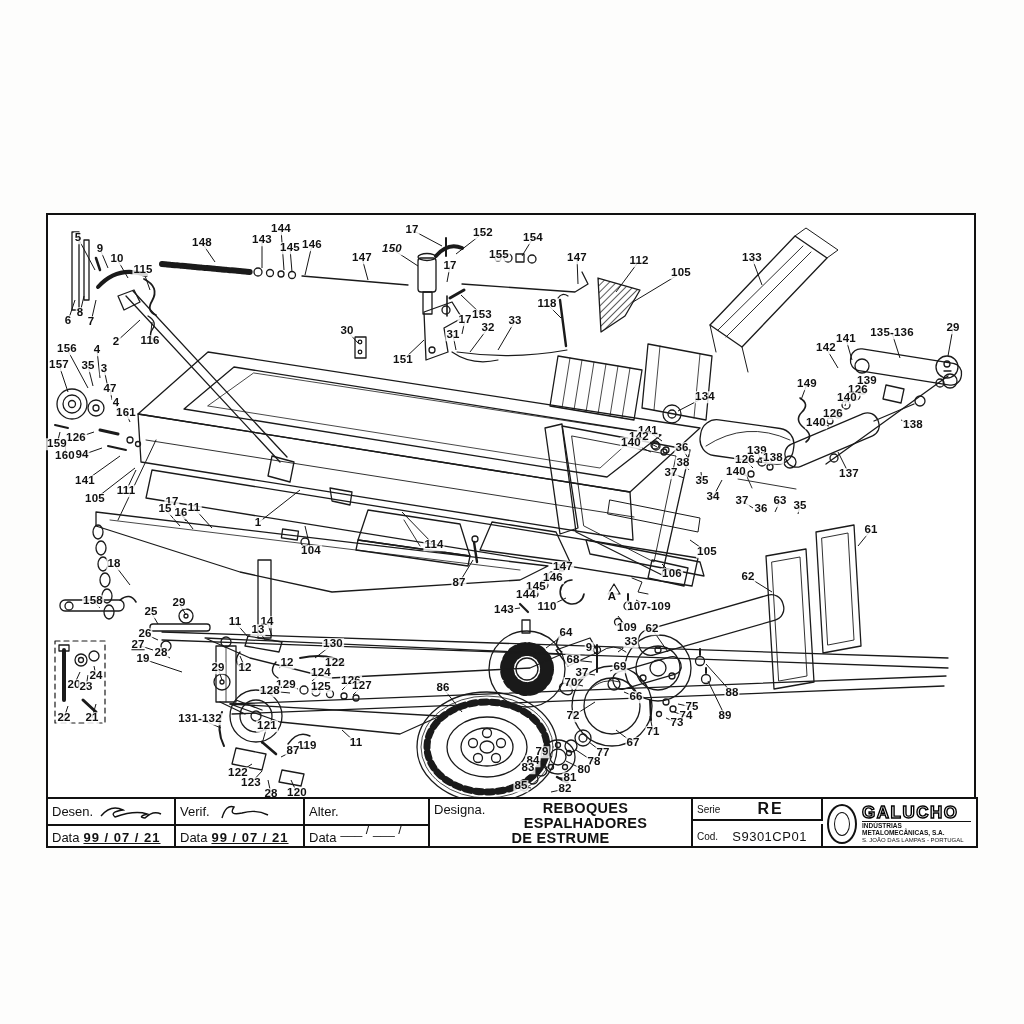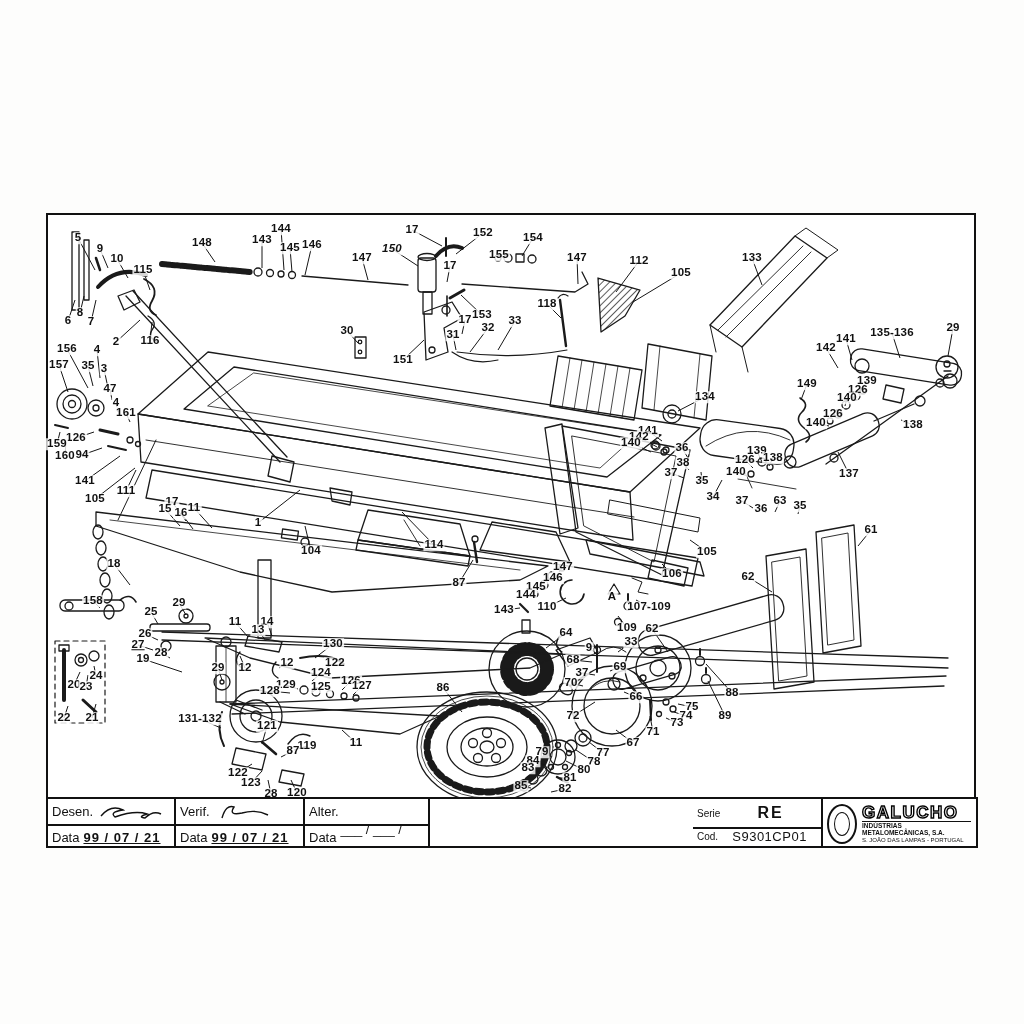--- a/index.html
+++ b/index.html
@@ -687,22 +687,27 @@
     </div>
 
     <div class="cell rowline" style="left:257px;top:0;width:125px;height:27px;">
       <span class="lbl">Alter.</span>
     </div>
     <div class="cell" style="left:257px;top:27px;width:125px;height:22px;">
       <span class="lbl">Data</span>
       <span>___ / ___ / ___</span>
     </div>
 
-
-    <div class="cell rowline" style="left:645px;top:0;width:130px;height:30px;justify-content:flex-end;">
+    <div class="cell designa" style="left:382px;top:0;width:263px;height:49px;">
+      <span class="lbl cap">Designa.</span>
+      <span class="val" style="padding-left:50px;">REBOQUES ESPALHADORES</span>
+      <span class="val">DE ESTRUME</span>
+    </div>
+
+    <div class="cell rowline" style="left:645px;top:0;width:130px;height:22px;justify-content:flex-end;">
       <span class="small-lbl">Serie</span>
       <span class="serie-val">RE</span>
     </div>
     <div class="cell" style="left:645px;top:25px;width:130px;height:24px;">
       <span class="small-lbl">Cod.</span>
       <span class="cod-val">S9301CP01</span>
     </div>
 
     <div class="cell logo" style="left:775px;top:0;width:152px;height:49px;">
       <div class="logo-oval">

